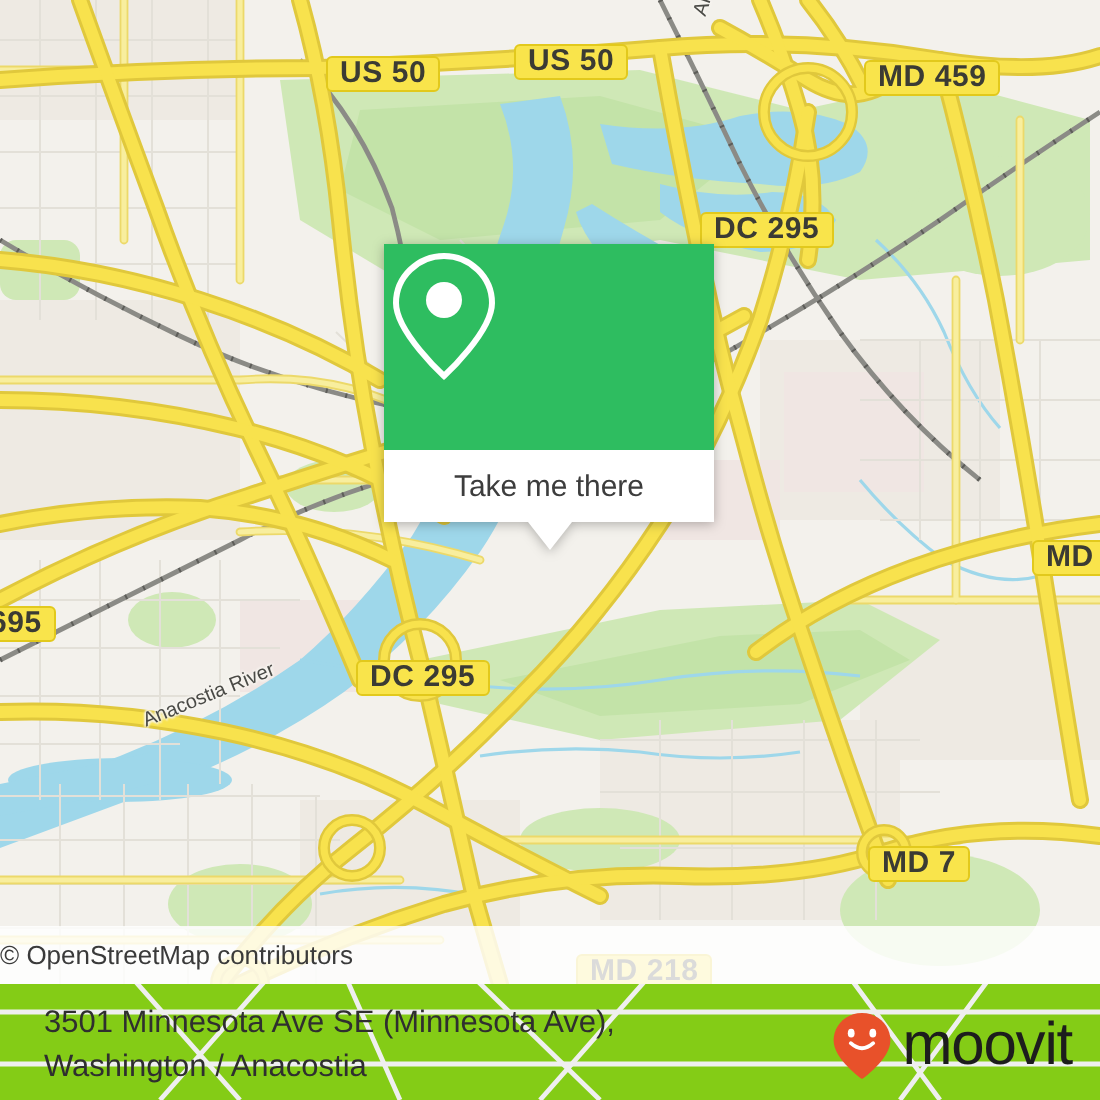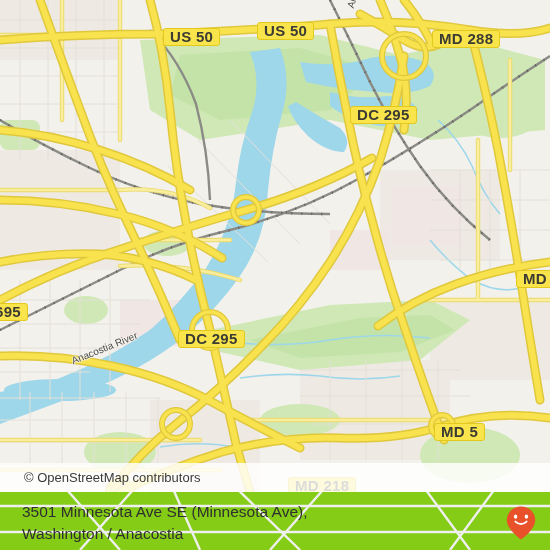--- a/index.html
+++ b/index.html
@@ -66,21 +66,21 @@
     border-right:11px solid transparent;
     border-top:14px solid #ffffff;
   }
 
   
   .attrib{
     position:absolute;left:0;top:463px;width:550px;height:29px;
     background:rgba(255,255,255,.82);
     display:flex;align-items:center;
     box-sizing:border-box;
-    padding-left:24px;
+    padding-left:0;
   }
   .attrib span{color:#3a3a3a;font-size:13px;}
 
   
   .footer{
     position:absolute;left:0;top:492px;width:550px;height:58px;
     background:#84cc16;overflow:hidden;
   }
   .footer-watermark{position:absolute;left:0;top:0;}
   .footer-text{
@@ -261,31 +261,43 @@
           <circle cx="176" cy="424" r="14"></circle>
           <circle cx="246" cy="210" r="13"></circle>
           <circle cx="442" cy="426" r="11"></circle>
           <circle cx="120" cy="492" r="12"></circle>
         </g>
       </g>
     </svg>
 
     <div class="shield" style="left:163px;top:28px;">US 50</div>
     <div class="shield" style="left:257px;top:22px;">US 50</div>
-    <div class="shield" style="left:432px;top:30px;">MD 288</div>
+    <div class="shield" style="left:432px;top:30px;">MD 459</div>
     <div class="shield" style="left:350px;top:106px;">DC 295</div>
     <div class="shield" style="left:516px;top:270px;">MD 33</div>
     <div class="shield" style="left:-12px;top:303px;">695</div>
     <div class="shield" style="left:178px;top:330px;">DC 295</div>
     <div class="shield" style="left:288px;top:449px;margin-top:28px;">MD 218</div>
-    <div class="shield" style="left:434px;top:423px;">MD 5</div>
+    <div class="shield" style="left:434px;top:423px;">MD 7</div>
 
     <div class="maplabel" style="left:345px;top:6px;transform:rotate(-72deg);transform-origin:left top;">Anacostia</div>
     <div class="maplabel" style="left:70px;top:356px;transform:rotate(-22deg);transform-origin:left top;">Anacostia River</div>
 
+    <div class="callout">
+      <div class="callout-body">
+        <svg width="60" height="72" viewBox="0 0 60 72">
+          <path d="M30 6 C17 6 6 16.5 6 29.5 C6 44 30 66 30 66 C30 66 54 44 54 29.5 C54 16.5 43 6 30 6 Z" fill="none" stroke="#ffffff" stroke-width="3"></path>
+          <circle cx="30" cy="28" r="9" fill="#ffffff"></circle>
+        </svg>
+      </div>
+      <div class="callout-foot">
+        <span>Take me there</span>
+      </div>
+      <div class="callout-tail"></div>
+    </div>
 
     <div class="attrib">
       <span>© OpenStreetMap contributors</span>
     </div>
   </div>
 
   <div class="footer">
     <svg class="footer-watermark" width="550" height="58" viewBox="0 0 550 58">
       <g stroke="#efefef" stroke-width="2.4" fill="none">
         <path d="M60 -10 L120 58 M140 -10 L80 58 M230 -10 L300 58 M330 -10 L270 58
@@ -299,16 +311,17 @@
       <div>Washington / Anacostia</div>
     </div>
 
     <div class="brand">
       <svg width="30" height="34" viewBox="0 0 30 34">
         <path d="M15 0.5 C7 0.5 0.8 6.6 0.8 14.2 C0.8 23.5 15 33.5 15 33.5 C15 33.5 29.2 23.5 29.2 14.2 C29.2 6.6 23 0.5 15 0.5 Z" fill="#e8512a"></path>
         <ellipse cx="9.6" cy="10.6" rx="1.7" ry="2.2" fill="#ffffff"></ellipse>
         <ellipse cx="20.4" cy="10.6" rx="1.7" ry="2.2" fill="#ffffff"></ellipse>
         <path d="M9.4 15.6 Q15 20.6 20.6 15.6" stroke="#ffffff" stroke-width="1.9" fill="none" stroke-linecap="round"></path>
       </svg>
+      <span class="brand-word">moovit</span>
     </div>
   </div>
 
 </div>
 
 </body></html>

